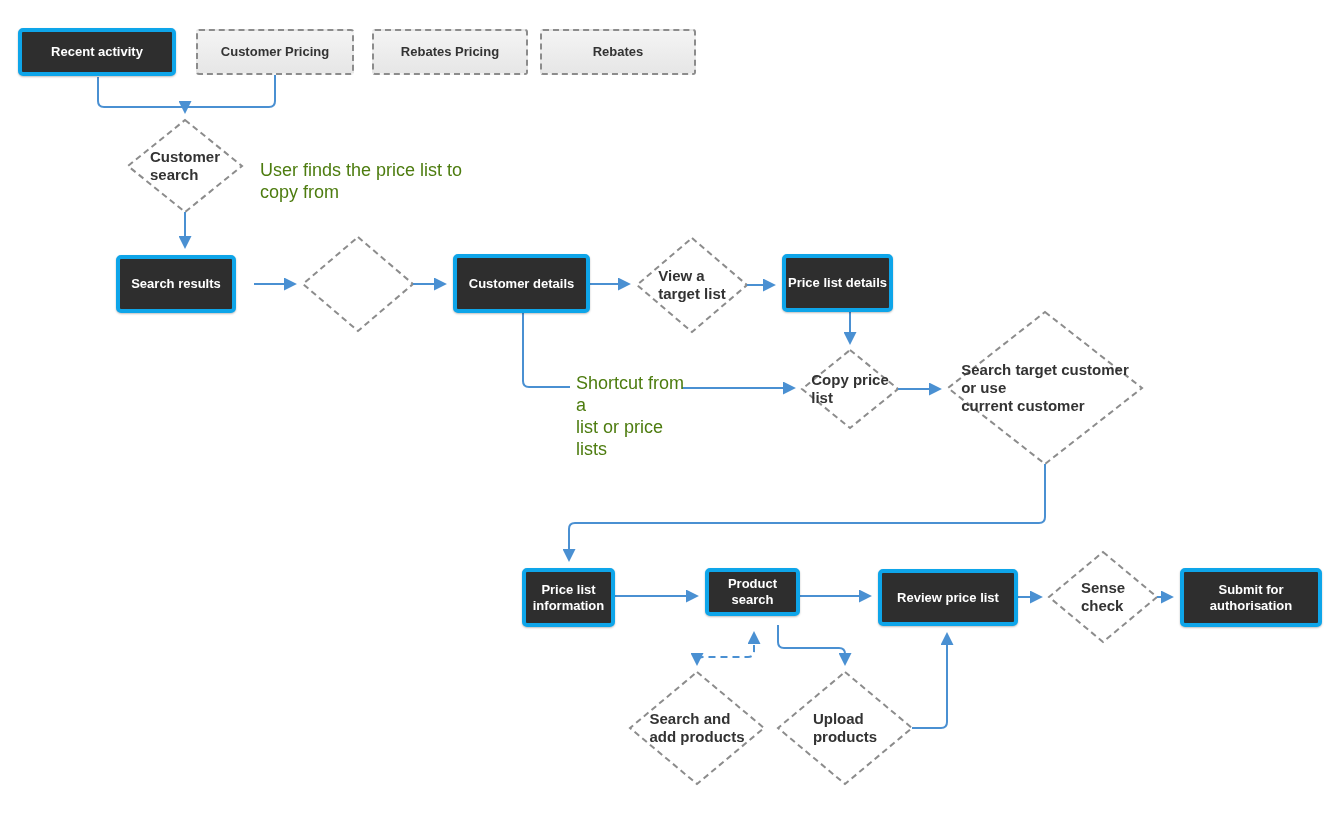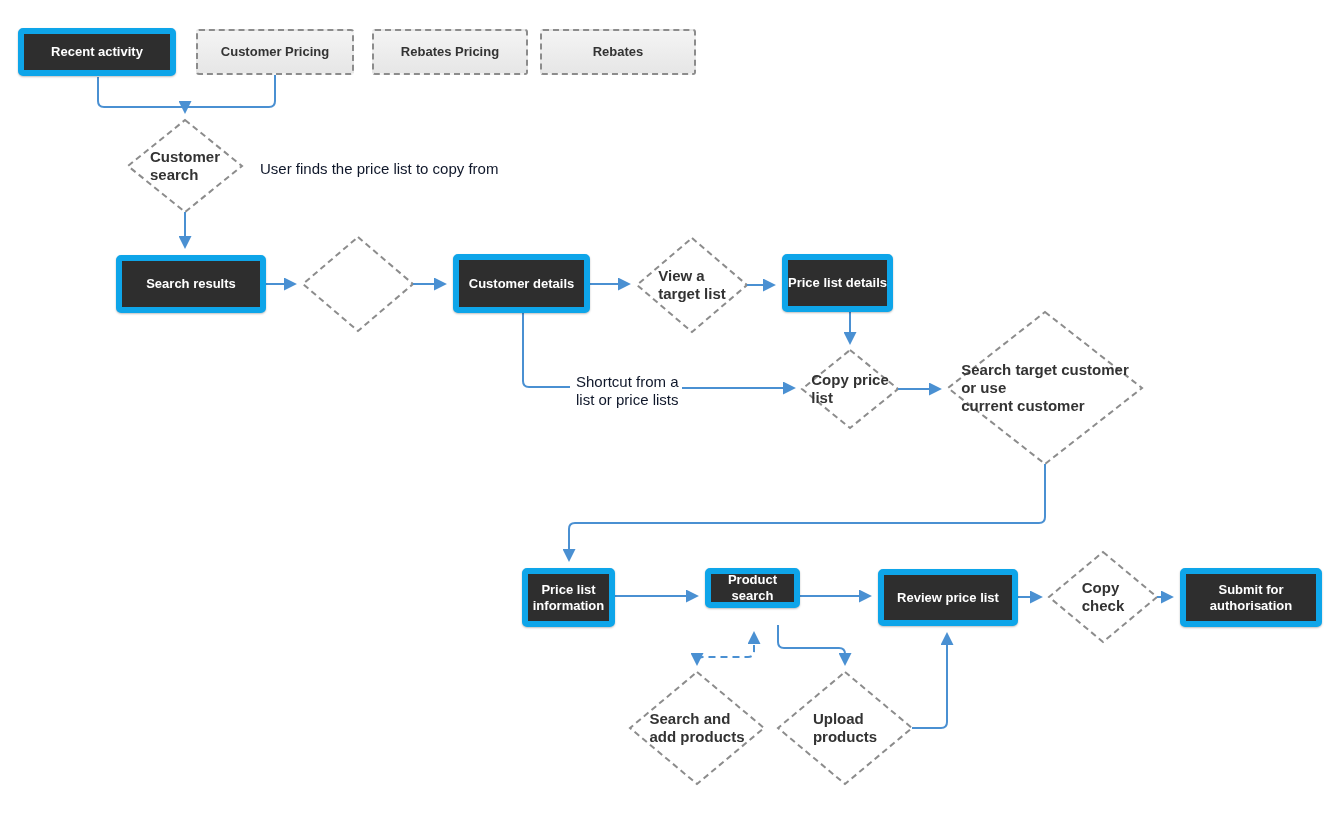--- a/index.html
+++ b/index.html
@@ -13,35 +13,35 @@
   .connector.dashed{stroke-dasharray:7 5;}
   .arrowhead{fill:var(--blue,#4a90d2);}
   .diamond{fill:#ffffff;stroke:var(--dash,#8c8c8c);stroke-width:2;stroke-dasharray:6 4;}
   .node{
     position:absolute;display:flex;align-items:center;justify-content:center;
     text-align:center;box-sizing:border-box;white-space:pre-line;
     font-weight:bold;font-size:13px;line-height:1.2;
   }
   .node.dark{
     background:var(--proc,#2e2e2e);color:var(--proctext,#ffffff);
-    border:6px solid #0ea5e9;border-radius:5px;
+    border:4px solid #0ea5e9;border-radius:5px;
     box-shadow:0 1px 2px rgba(0,0,0,0.25);
   }
   .node.light{
     background:linear-gradient(to bottom,#f4f4f4,var(--menu,#e6e6e6));
     color:var(--text,#333333);
     border:2px dashed var(--dash,#8c8c8c);border-radius:3px;
   }
   .dlabel{
     position:absolute;display:flex;align-items:center;justify-content:center;
     text-align:left;white-space:pre-line;color:var(--text,#333333);
     font-weight:bold;font-size:15px;line-height:1.18;pointer-events:none;
   }
   .annotation{
-    position:absolute;color:#0f172a;font-size:15px;line-height:1.22;
+    position:absolute;color:#4d7c0f;font-size:18px;line-height:1.22;
     white-space:pre-line;text-align:left;
   }
 </style>
 </head>
 <body>
 
 <div id="canvas">
 
   <svg class="layer" viewBox="0 0 1344 814">
     <defs>
@@ -78,41 +78,41 @@
     <path class="connector" d="M 1157,597 H 1172" marker-end="url(#ah)"></path>
     <path class="connector dashed" d="M 754,633 V 651 Q 754,657 748,657 H 703 Q 697,657 697,663 V 664" marker-start="url(#ah)" marker-end="url(#ah)"></path>
     <path class="connector" d="M 778,625 V 642 Q 778,648 784,648 H 839 Q 845,648 845,654 V 664" marker-end="url(#ah)"></path>
     <path class="connector" d="M 912,728 H 941 Q 947,728 947,722 V 634" marker-end="url(#ah)"></path>
   </svg>
 
   <div class="node dark" style="left:18px;top:28px;width:158px;height:48px">Recent activity</div>
   <div class="node light" style="left:196px;top:29px;width:158px;height:46px">Customer Pricing</div>
   <div class="node light" style="left:372px;top:29px;width:156px;height:46px">Rebates Pricing</div>
   <div class="node light" style="left:540px;top:29px;width:156px;height:46px">Rebates</div>
-  <div class="node dark" style="left:116px;top:255px;width:150px;height:58px">Search results</div>
+  <div class="node dark" style="left:116px;top:255px;width:120px;height:58px">Search results</div>
   <div class="node dark" style="left:453px;top:254px;width:137px;height:59px">Customer details</div>
   <div class="node dark" style="left:782px;top:254px;width:111px;height:58px">Price list details</div>
   <div class="node dark" style="left:522px;top:568px;width:93px;height:59px">Price list
 information</div>
-  <div class="node dark" style="left:705px;top:568px;width:95px;height:40px">Product
+  <div class="node dark" style="left:705px;top:568px;width:95px;height:48px">Product
 search</div>
   <div class="node dark" style="left:878px;top:569px;width:140px;height:57px">Review price list</div>
   <div class="node dark" style="left:1180px;top:568px;width:142px;height:59px">Submit for
 authorisation</div>
 
   <div class="dlabel" style="left:128px;top:120px;width:114px;height:92px">Customer
 search</div>
   <div class="dlabel" style="left:637px;top:238px;width:110px;height:94px">View a
 target list</div>
   <div class="dlabel" style="left:802px;top:350px;width:96px;height:78px">Copy price
 list</div>
   <div class="dlabel" style="left:948px;top:312px;width:194px;height:152px">Search target customer
 or use
 current customer</div>
-  <div class="dlabel" style="left:1049px;top:552px;width:108px;height:90px">Copy
+  <div class="dlabel" style="left:1049px;top:552px;width:108px;height:90px">Sense
 check</div>
   <div class="dlabel" style="left:630px;top:672px;width:134px;height:112px">Search and
 add products</div>
   <div class="dlabel" style="left:778px;top:672px;width:134px;height:112px">Upload
 products</div>
 
   <div class="annotation" style="left:260px;top:160px;width:240px">User finds the price list to copy from</div>
   <div class="annotation" style="left:576px;top:373px;width:120px">Shortcut from a
 list or price lists</div>
 

